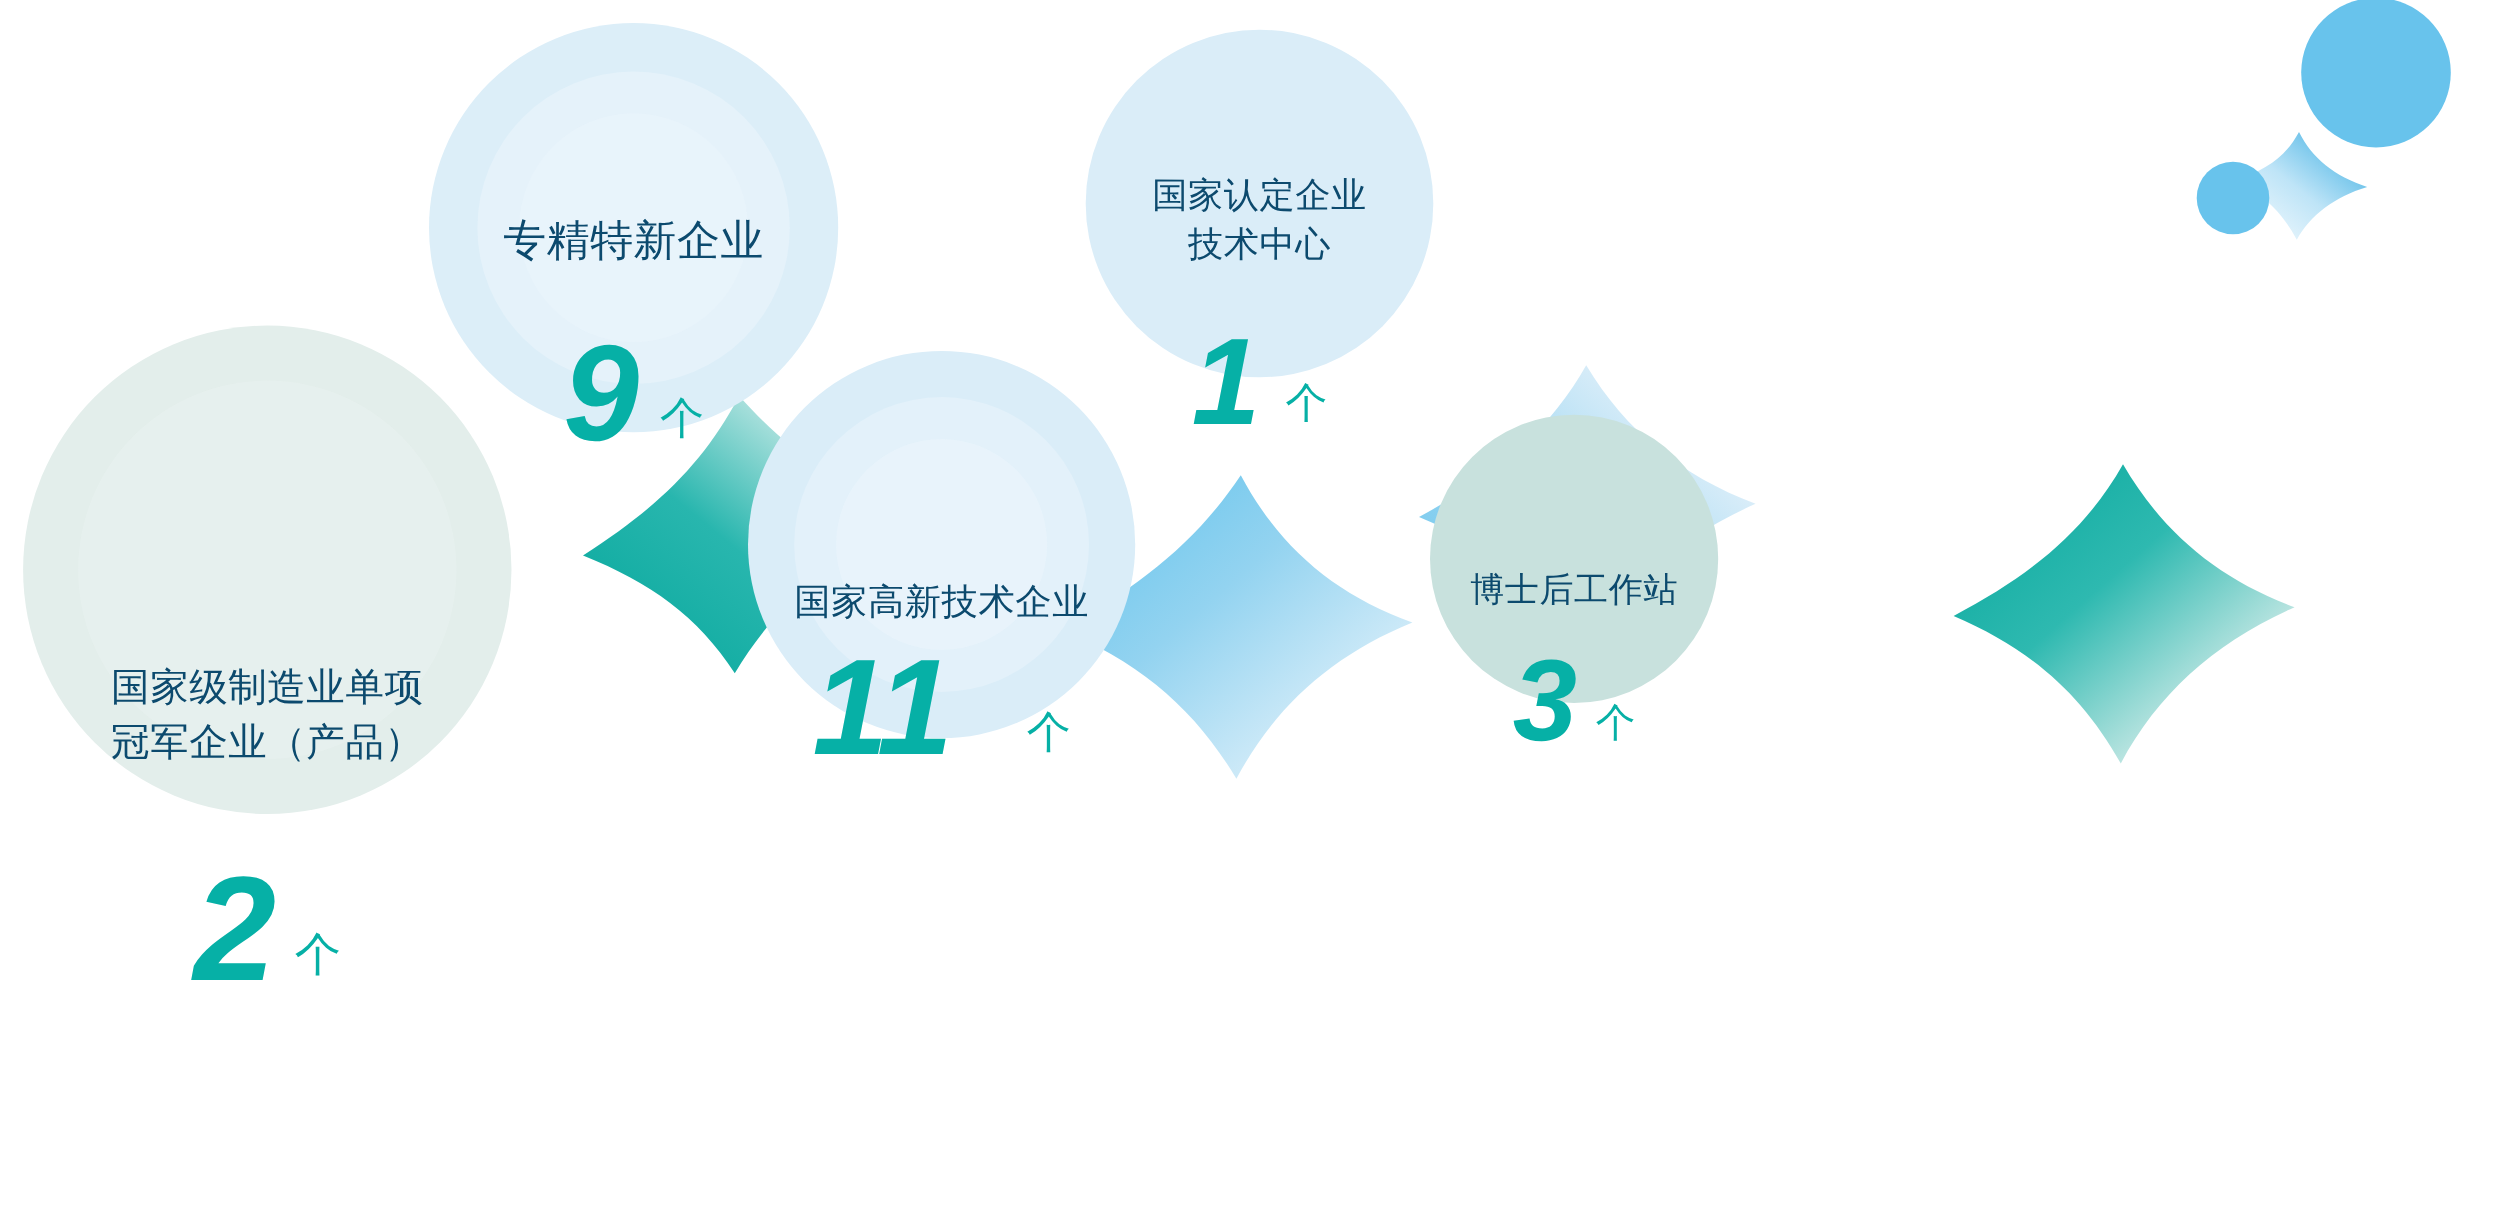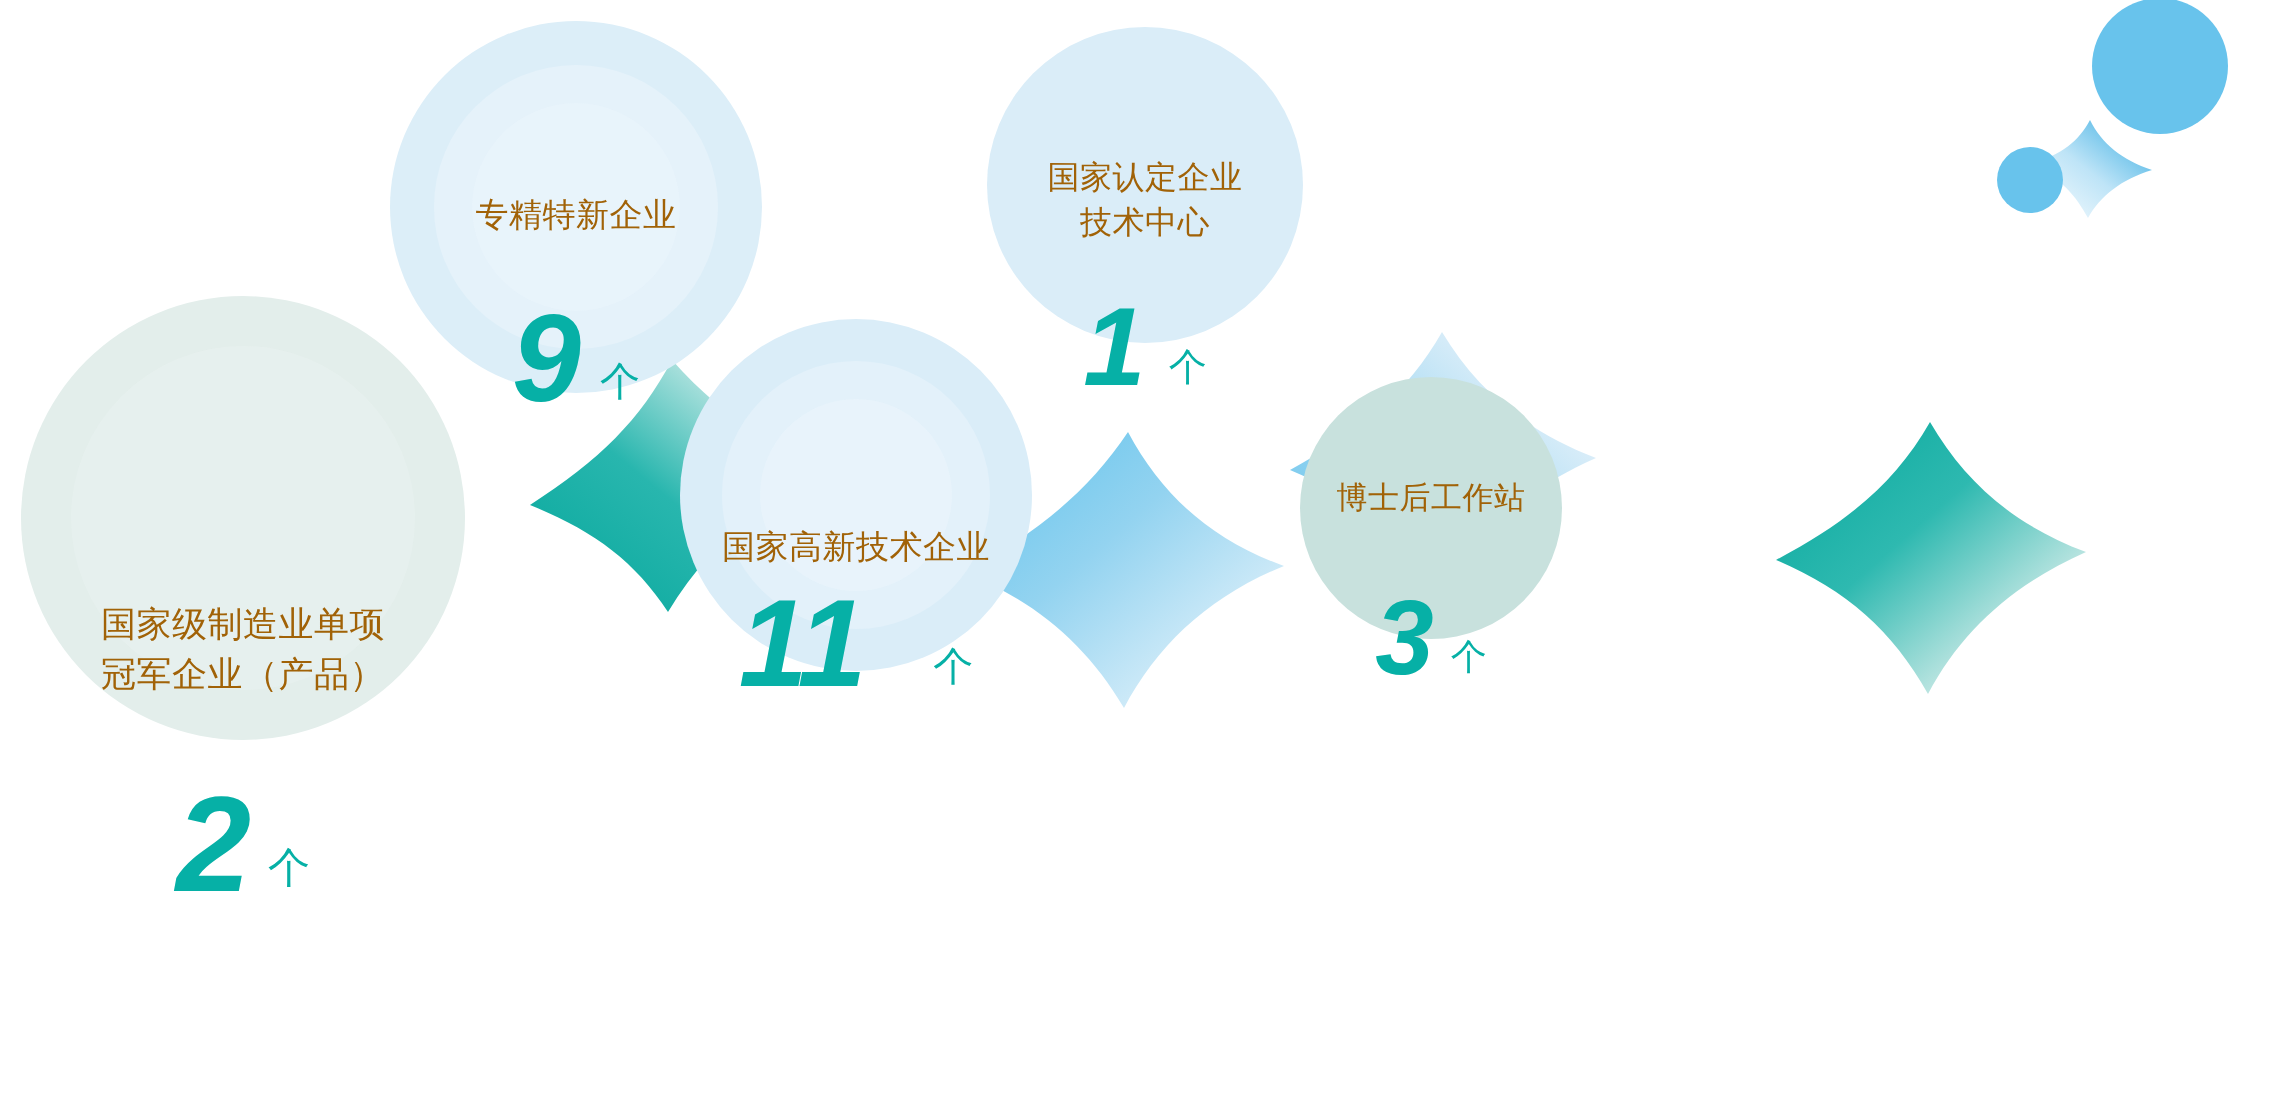--- a/index.html
+++ b/index.html
@@ -8,21 +8,21 @@
     background:#ffffff;
     font-family:"Liberation Sans","DejaVu Sans",sans-serif;
     overflow:hidden;
   }
   #stage{position:relative;width:2289px;height:1103px;overflow:hidden;}
   #art{position:absolute;left:0;top:0;width:2289px;height:1103px;}
 
   .node-label{
     position:absolute;
     text-align:center;
-    color:#a16207;
+    color:#0c4a6e;
     font-weight:400;
     line-height:1.42;
     white-space:pre-line;
     letter-spacing:.5px;
     pointer-events:none;
   }
   .node-value{
     position:absolute;
     display:flex;
     align-items:flex-end;
@@ -152,38 +152,38 @@
     <circle cx="2030" cy="180" r="33" fill="#68C3EC"></circle>
   </svg>
 
   <div class="node-label" style="left:43px;top:600px;width:400px;font-size:35px;font-family:Liberation Serif, serif;">国家级制造业单项
 冠军企业（产品）</div>
   <div class="node-value" style="left:43px;top:775px;width:400px;height:130px;">
     <span class="node-num" style="font-size:135px;">2</span>
     <span class="node-unit" style="font-size:42px;margin-left:18px;margin-bottom:16px;">个</span>
   </div>
 
-  <div class="node-label" style="left:406px;top:192px;width:340px;font-size:33px;">专精特新企业</div>
+  <div class="node-label" style="left:406px;top:192px;width:340px;font-size:39px;">专精特新企业</div>
   <div class="node-value" style="left:406px;top:295px;width:340px;height:120px;">
     <span class="node-num" style="font-size:124px;">9</span>
     <span class="node-unit" style="font-size:40px;margin-left:20px;margin-bottom:14px;">个</span>
   </div>
 
   <div class="node-label" style="left:686px;top:483px;width:340px;font-size:33px;margin-top:41px;">国家高新技术企业</div>
   <div class="node-value" style="left:686px;top:580px;width:340px;height:120px;gap:48px;">
     <span class="node-num" style="font-size:124px;">11</span>
     <span class="node-unit" style="font-size:40px;margin-left:20px;margin-bottom:14px;">个</span>
   </div>
 
   <div class="node-label" style="left:985px;top:155px;width:320px;font-size:32px;">国家认定企业
 技术中心</div>
   <div class="node-value" style="left:985px;top:288px;width:320px;height:110px;">
     <span class="node-num" style="font-size:112px;">1</span>
     <span class="node-unit" style="font-size:38px;margin-left:24px;margin-bottom:12px;">个</span>
   </div>
 
-  <div class="node-label" style="left:1281px;top:476px;width:300px;font-size:31px;font-family:Liberation Serif, serif;">博士后工作站</div>
+  <div class="node-label" style="left:1281px;top:514px;width:300px;font-size:31px;font-family:Liberation Serif, serif;">博士后工作站</div>
   <div class="node-value" style="left:1281px;top:580px;width:300px;height:105px;">
     <span class="node-num" style="font-size:105px;">3</span>
     <span class="node-unit" style="font-size:36px;margin-left:18px;margin-bottom:10px;">个</span>
   </div>
 
 </div>
 
 </body></html>

